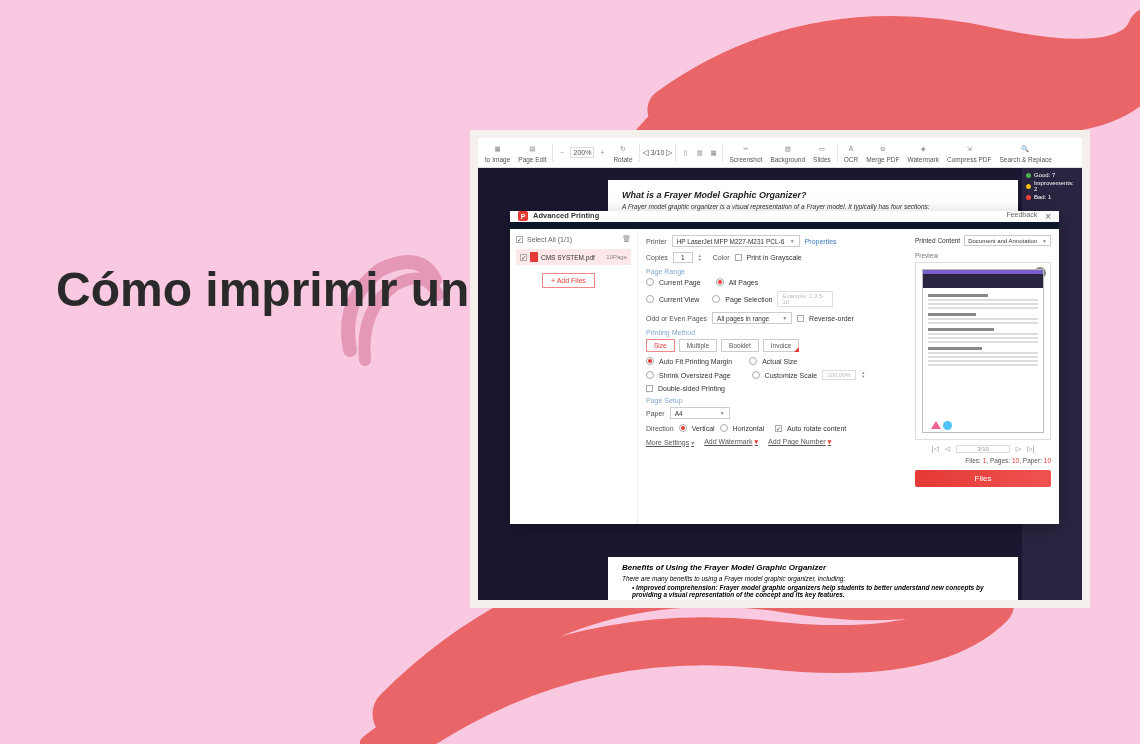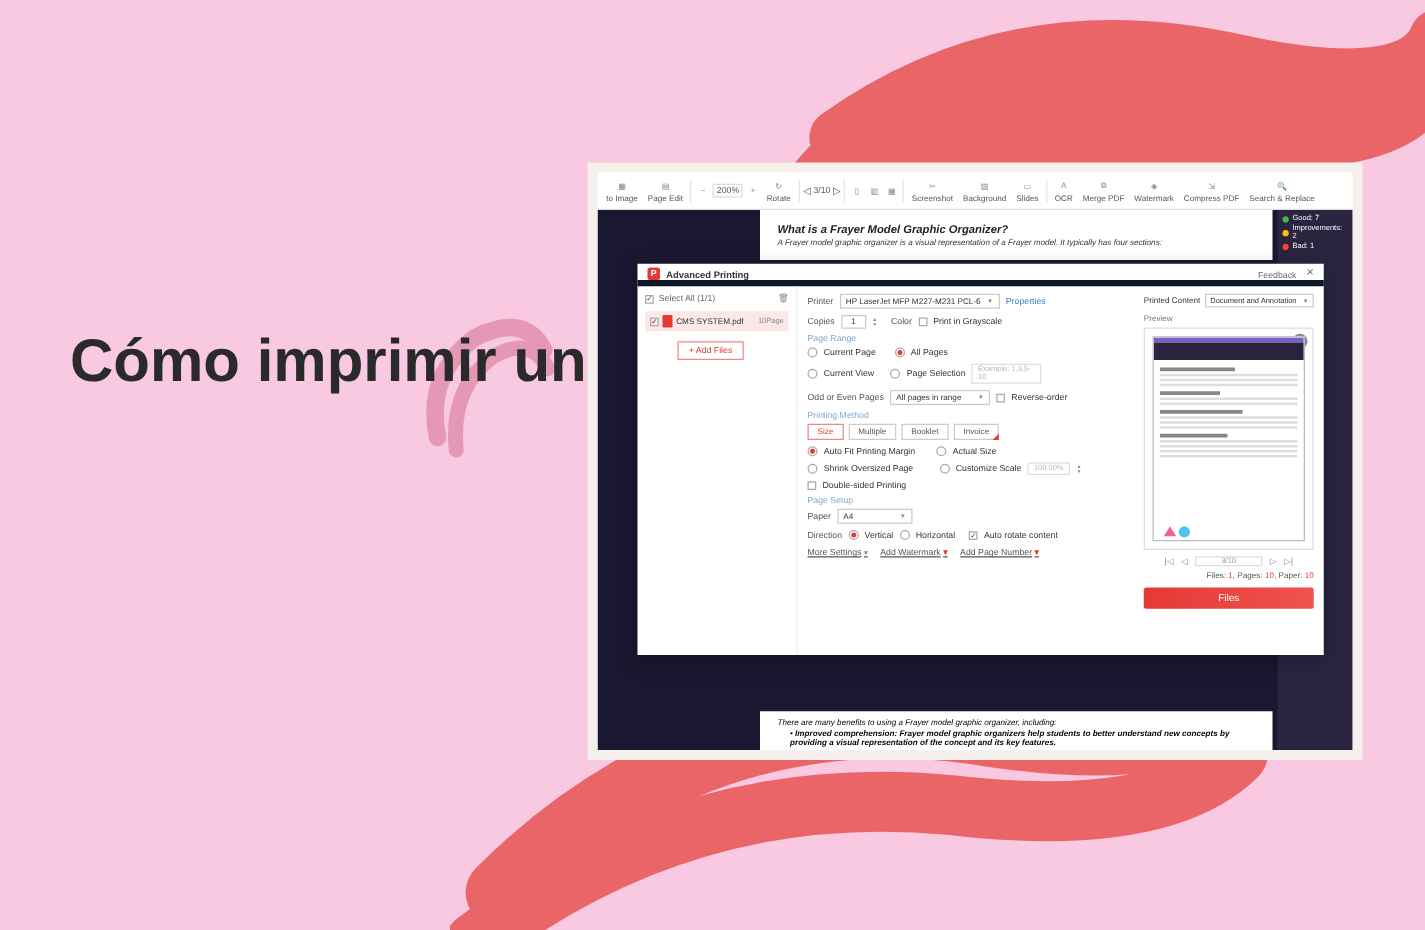--- a/index.html
+++ b/index.html
@@ -17,31 +17,31 @@
 
 .toolbar { height: 30px; background: #fff; border-bottom: 1px solid #e0e0e0; display: flex; align-items: center; font-size: 6.5px; color: #555; gap: 2px; padding: 0 4px; }
 .tb-item { display: flex; flex-direction: column; align-items: center; gap: 1px; padding: 1px 3px; cursor: pointer; }
 .tb-icon { width: 12px; height: 12px; display: flex; align-items: center; justify-content: center; color: #888; }
 .tb-sep { width: 1px; height: 18px; background: #e5e5e5; margin: 0 1px; }
 .zoom-box { display: flex; align-items: center; gap: 2px; }
 .zoom-val { font-size: 7px; border: 1px solid #ddd; padding: 1px 2px; }
 .page-ind { font-size: 7px; }
 
 .doc-bg { position: absolute; top: 30px; left: 0; right: 0; bottom: 0; background: #1a1730; }
-.doc-page { position: absolute; top: 30px; left: 130px; width: 410px; background: #fff; padding: 10px 14px; font-size: 7px; }
+.doc-page { position: absolute; top: 42px; left: 130px; width: 410px; background: #fff; padding: 10px 14px; font-size: 7px; }
 .doc-title { font-size: 9px; font-weight: 700; font-style: italic; color: #222; }
 .doc-sub { font-size: 6.5px; font-style: italic; color: #333; margin-top: 3px; }
 
 .side-panel { position: absolute; right: 0; top: 30px; width: 60px; background: #2a2440; color: #fff; font-size: 6px; padding: 4px; bottom: 0;}
 .sp-row { display: flex; align-items: center; gap: 3px; margin-bottom: 2px; }
 .dot { width: 5px; height: 5px; border-radius: 50%; }
 .dot-g { background: #4caf50; } .dot-y { background: #ffc107; } .dot-r { background: #f44336; }
 
 .dialog { position: absolute; top: 73px; left: 32px; width: 549px; height: 313px; background: #fff; box-shadow: 0 4px 16px rgba(0,0,0,0.25); font-size: 7px; color: #333; }
-.dlg-title { height: 18px; display: flex; align-items: flex-end; padding: 0 8px; border-bottom: 5px solid #0f172a; }
+.dlg-title { height: 18px; display: flex; align-items: flex-start; padding: 0 8px; border-bottom: 7px solid #0f172a; }
 .dlg-logo { width: 10px; height: 10px; background: #e53935; border-radius: 2px; margin-right: 5px; display: flex; align-items: center; justify-content: center; color: #fff; font-size: 7px; font-weight: bold; }
 .dlg-title-txt { font-size: 7.5px; font-weight: 600; flex: 1; }
 .dlg-feedback { font-size: 7px; color: #666; margin-right: 8px; cursor: pointer; }
 .dlg-close { font-size: 10px; color: #666; cursor: pointer; }
 
 .dlg-body { display: flex; height: calc(100% - 18px); }
 .dlg-left { width: 128px; border-right: 1px solid #eee; padding: 6px; }
 .select-all { display: flex; align-items: center; gap: 4px; font-size: 7px; color: #666; margin-bottom: 6px; }
 .trash-icon { margin-left: auto; color: #888; cursor: pointer; }
 .file-row { display: flex; align-items: center; gap: 3px; background: #fce8e8; padding: 3px 4px; font-size: 6.5px; color: #333; }
@@ -375,18 +375,19 @@
         <span>Files:</span> <span class="red">1</span>,
         <span>Pages:</span> <span class="red">10</span>,
         <span>Paper:</span> <span class="red">10</span>
       </div>
       <div class="print-btn">Files</div>
     </div>
   </div>
 </div>
 
 <div class="doc-bottom">
+  <div class="doc-bottom-title">Benefits of Using the Frayer Model Graphic Organizer</div>
   <div class="doc-bottom-txt">There are many benefits to using a Frayer model graphic organizer, including:</div>
   <div class="doc-bullet">• <strong>Improved comprehension: Frayer model graphic organizers help students to better understand new concepts by providing a visual representation of the concept and its key features.</strong></div>
 </div>
 
 </div>
 </div>
 
 </body></html>

